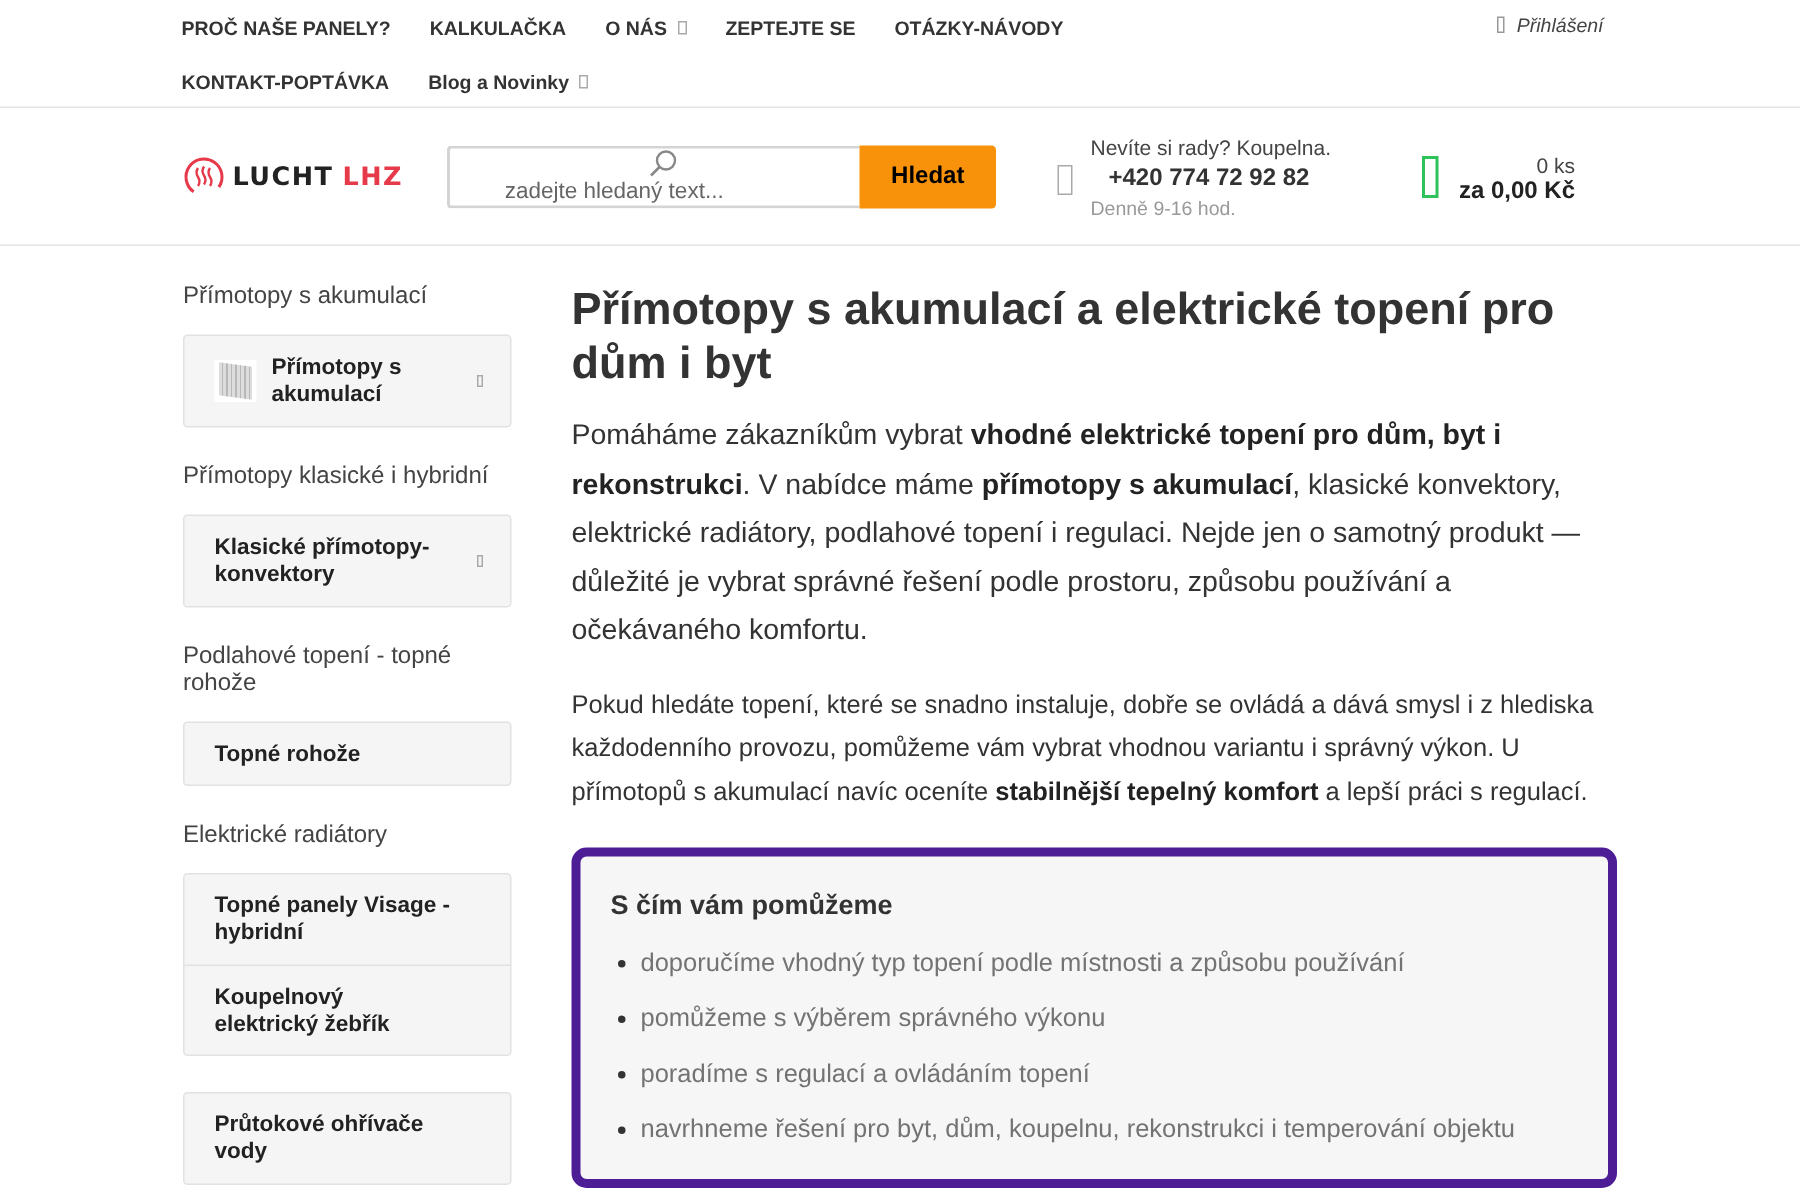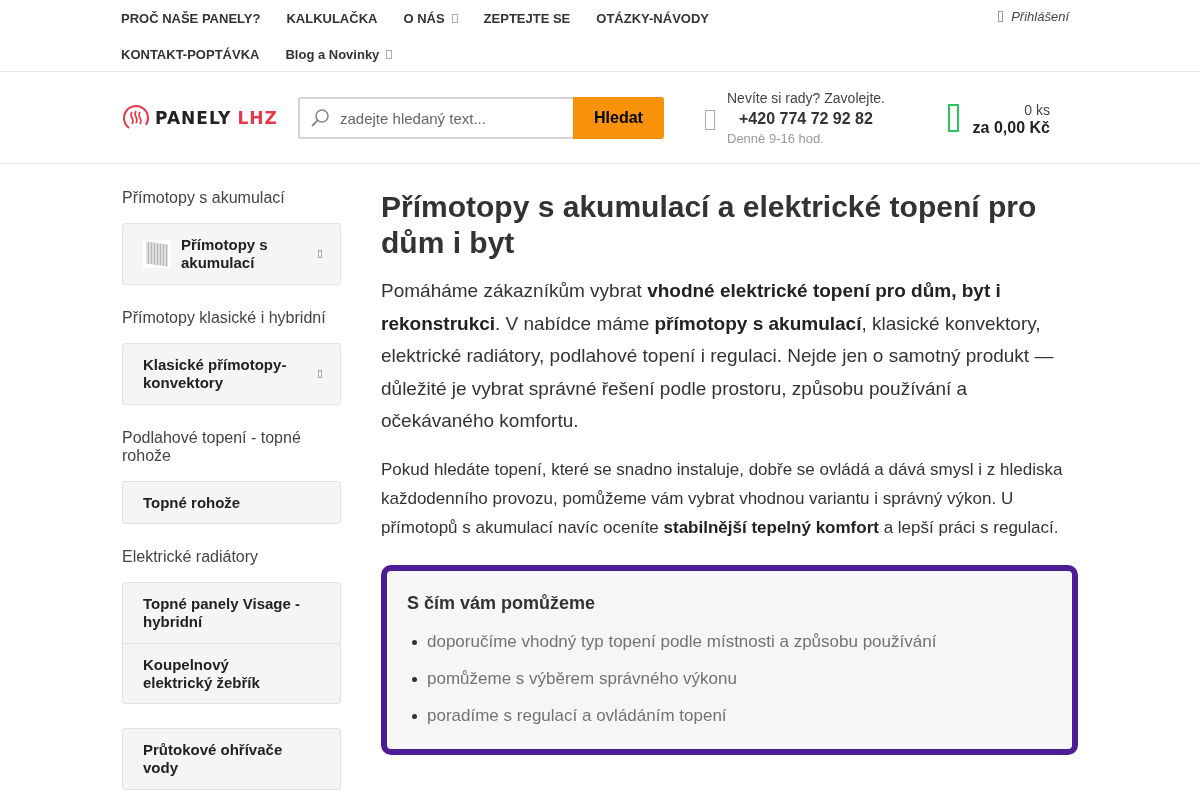--- a/index.html
+++ b/index.html
@@ -19,21 +19,21 @@
 
     
     .header { position: absolute; left: 0; top: 73px; width: 1200px; height: 91px; border-bottom: 1px solid #e4e4e4; }
     .logo { position: absolute; left: 122px; top: 30px; display: flex; align-items: center; height: 30px; }
     .logo svg { display: block; }
     .logo .brand { font-family: "DejaVu Sans", sans-serif; font-size: 17px; font-weight: bold; letter-spacing: 1px; margin-left: 5px; }
     .logo .brand .dark { color: #222; }
     .logo .brand .red { color: #e6394a; margin-left: 6px; }
 
     .search { position: absolute; left: 298px; top: 24px; width: 366px; height: 42px; display: flex; }
-    .search .field { width: 275px; height: 42px; border: 2px solid #d4d4d4; border-right: none; border-radius: 3px 0 0 3px; display: flex; align-items: center; padding-left: 10px; }
+    .search .field { width: 275px; height: 42px; border: 2px solid #d4d4d4; border-right: none; border-radius: 3px 0 0 3px; display: flex; align-items: center; padding-left: 10px; flex-direction: column; }
     .search .field input { border: none; outline: none; font-family: "Liberation Sans", sans-serif; font-size: 15px; color: #666; margin-left: 10px; width: 220px; background: transparent; }
     .search .field input::placeholder { color: #666; }
     .search .btn { width: 91px; height: 42px; background: #f7920a; color: #000000; font-weight: bold; font-size: 16px; border: none; border-radius: 0 3px 3px 0; font-family: "Liberation Sans", sans-serif; }
 
     .phone { position: absolute; left: 705px; top: 17px; }
     .phone .icon { position: absolute; left: 0; top: 20px; width: 10px; height: 20px; border: 1.5px solid #aaa; }
     .phone .txt { margin-left: 22px; }
     .phone .line1 { font-size: 14px; color: #444; }
     .phone .num { font-size: 16px; font-weight: bold; color: #333; margin-top: 4px; margin-left: 12px; }
     .phone .hours { font-size: 13px; color: #999; margin-top: 3px; }
@@ -108,39 +108,39 @@
 
 <div class="header">
   <div class="logo">
     <svg width="28" height="28" viewBox="0 0 28 28">
       <circle cx="14" cy="14" r="12" fill="none" stroke="#e6394a" stroke-width="2" stroke-dasharray="56 20" transform="rotate(125 14 14)"></circle>
       <path d="M10 8 q-2 3 0 6 q2 3 0 6" fill="none" stroke="#e6394a" stroke-width="1.6"></path>
       <path d="M14 7 q-2 3 0 6 q2 3 0 6" fill="none" stroke="#e6394a" stroke-width="1.6"></path>
       <path d="M18 8 q-2 3 0 6 q2 3 0 6" fill="none" stroke="#e6394a" stroke-width="1.6"></path>
     </svg>
     <span class="brand">
-      <span class="dark">PANELY</span><span class="red">LHZ</span>
+      <span class="dark">LUCHT</span><span class="red">LHZ</span>
     </span>
   </div>
 
   <div class="search">
     <div class="field">
       <svg width="20" height="20" viewBox="0 0 20 20">
         <circle cx="12" cy="8" r="6" fill="none" stroke="#888" stroke-width="1.6"></circle>
         <line x1="7.5" y1="12.5" x2="2" y2="18" stroke="#888" stroke-width="1.8"></line>
       </svg>
       <input type="text" placeholder="zadejte hledaný text..." style="">
     </div>
     <button class="btn">Hledat</button>
   </div>
 
   <div class="phone">
     <span class="icon"></span>
     <div class="txt">
-      <div class="line1">Nevíte si rady? Zavolejte.</div>
+      <div class="line1">Nevíte si rady? Koupelna.</div>
       <div class="num">+420 774 72 92 82</div>
       <div class="hours">Denně 9-16 hod.</div>
     </div>
   </div>
 
   <div class="cart">
     <span class="icon"></span>
     <div class="cnt">0 ks</div>
     <div class="sum">za 0,00 Kč</div>
   </div>
@@ -194,15 +194,16 @@
   <h1>Přímotopy s akumulací a elektrické topení pro dům i byt</h1>
   <p class="lead"><span>Pomáháme zákazníkům vybrat </span><b>vhodné elektrické topení pro dům, byt i rekonstrukci</b><span>. V nabídce máme </span><b>přímotopy s akumulací</b><span>, klasické konvektory, elektrické radiátory, podlahové topení i regulaci. Nejde jen o samotný produkt — důležité je vybrat správné řešení podle prostoru, způsobu používání a očekávaného komfortu.</span></p>
   <p class="p2"><span>Pokud hledáte topení, které se snadno instaluje, dobře se ovládá a dává smysl i z hlediska každodenního provozu, pomůžeme vám vybrat vhodnou variantu i správný výkon. U přímotopů s akumulací navíc oceníte </span><b>stabilnější tepelný komfort</b><span> a lepší práci s regulací.</span></p>
 
   <div class="help">
     <h3>S čím vám pomůžeme</h3>
     <ul>
       <li>doporučíme vhodný typ topení podle místnosti a způsobu používání</li>
       <li>pomůžeme s výběrem správného výkonu</li>
       <li>poradíme s regulací a ovládáním topení</li>
+      <li>navrhneme řešení pro byt, dům, koupelnu, rekonstrukci i temperování objektu</li>
     </ul>
   </div>
 </div>
 
 </body></html>

